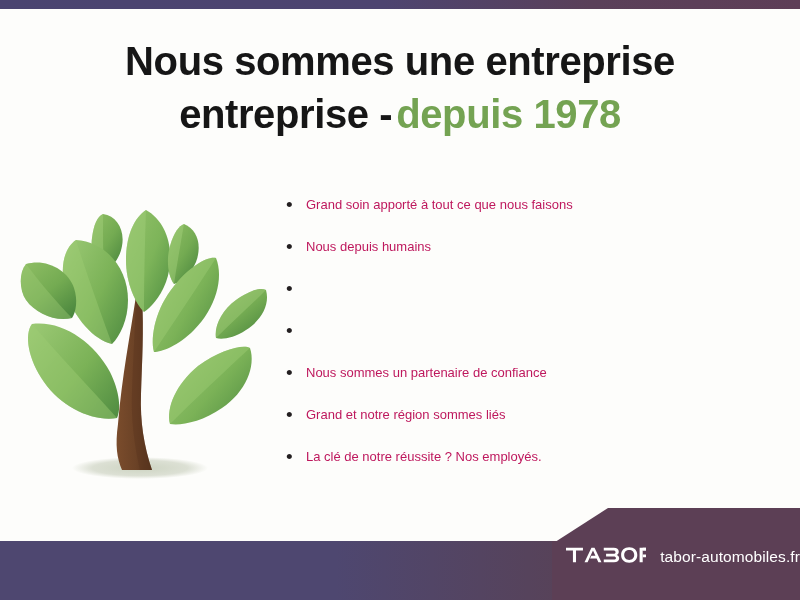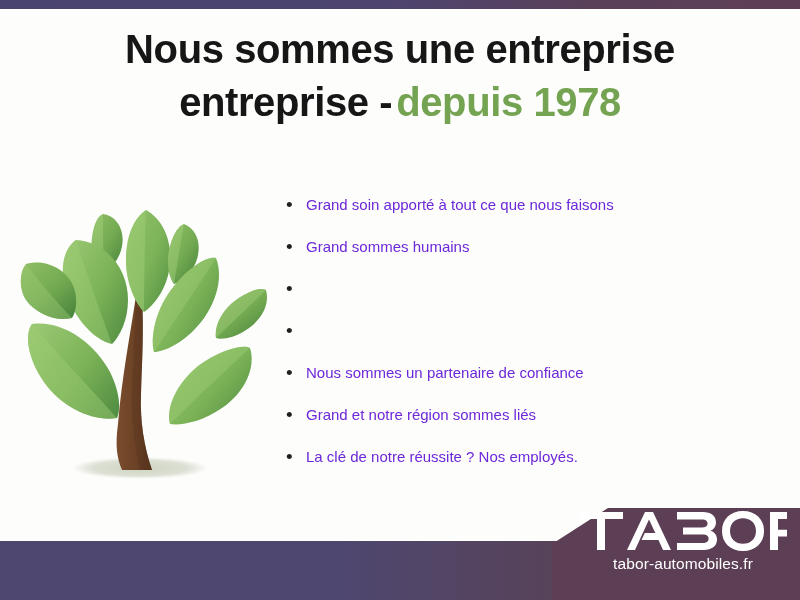--- a/index.html
+++ b/index.html
@@ -43,21 +43,21 @@
     top: 541px;
     width: 800px;
     height: 59px;
     background: linear-gradient(90deg, #4e4770 0%, #4e4770 42%, #584257 72%, #5c3f55 100%);
   }
 
   
   .title-block {
     position: absolute;
     left: 0;
-    top: 24px;
+    top: 36px;
     width: 800px;
     text-align: center;
     line-height: 1.28;
   }
   .title-line {
     font-size: 40px;
     font-weight: bold;
     color: #161616;
     letter-spacing: -0.4px;
     font-stretch: condensed;
@@ -82,22 +82,22 @@
     line-height: 26px;
   }
   .bullet-dot {
     flex: 0 0 auto;
     width: 20px;
     color: #231f20;
     font-size: 19px;
     line-height: 26px;
   }
   .bullet-text {
-    font-size: 15px;
-    color: #6d28d9;
+    font-size: 13px;
+    color: #be185d;
     line-height: 26px;
     white-space: nowrap;
   }
 
   
   .tree-art {
     position: absolute;
     left: 18px;
     top: 196px;
     width: 256px;
@@ -118,21 +118,21 @@
     width: 248px;
     height: 92px;
   }
   .logo-content {
     position: absolute;
     left: 0;
     top: 0;
     width: 248px;
     height: 92px;
     display: flex;
-    flex-direction: column;
+    flex-direction: row;
     align-items: center;
     justify-content: flex-start;
     padding-top: 2px;
   }
   .logo-wordmark {
     width: 208px;
     height: 42px;
     margin-left: 14px;
   }
   .logo-domain {
@@ -244,21 +244,21 @@
     </svg>
   </div>
 
   <div class="bullet-list">
     <div class="bullet-item">
       <span class="bullet-dot">•</span>
       <span class="bullet-text">Grand soin apporté à tout ce que nous faisons</span>
     </div>
     <div class="bullet-item">
       <span class="bullet-dot">•</span>
-      <span class="bullet-text">Grand sommes humains</span>
+      <span class="bullet-text">Nous depuis humains</span>
     </div>
     <div class="bullet-item">
       <span class="bullet-dot">•</span>
     </div>
     <div class="bullet-item">
       <span class="bullet-dot">•</span>
     </div>
     <div class="bullet-item">
       <span class="bullet-dot">•</span>
       <span class="bullet-text">Nous sommes un partenaire de confiance</span>

